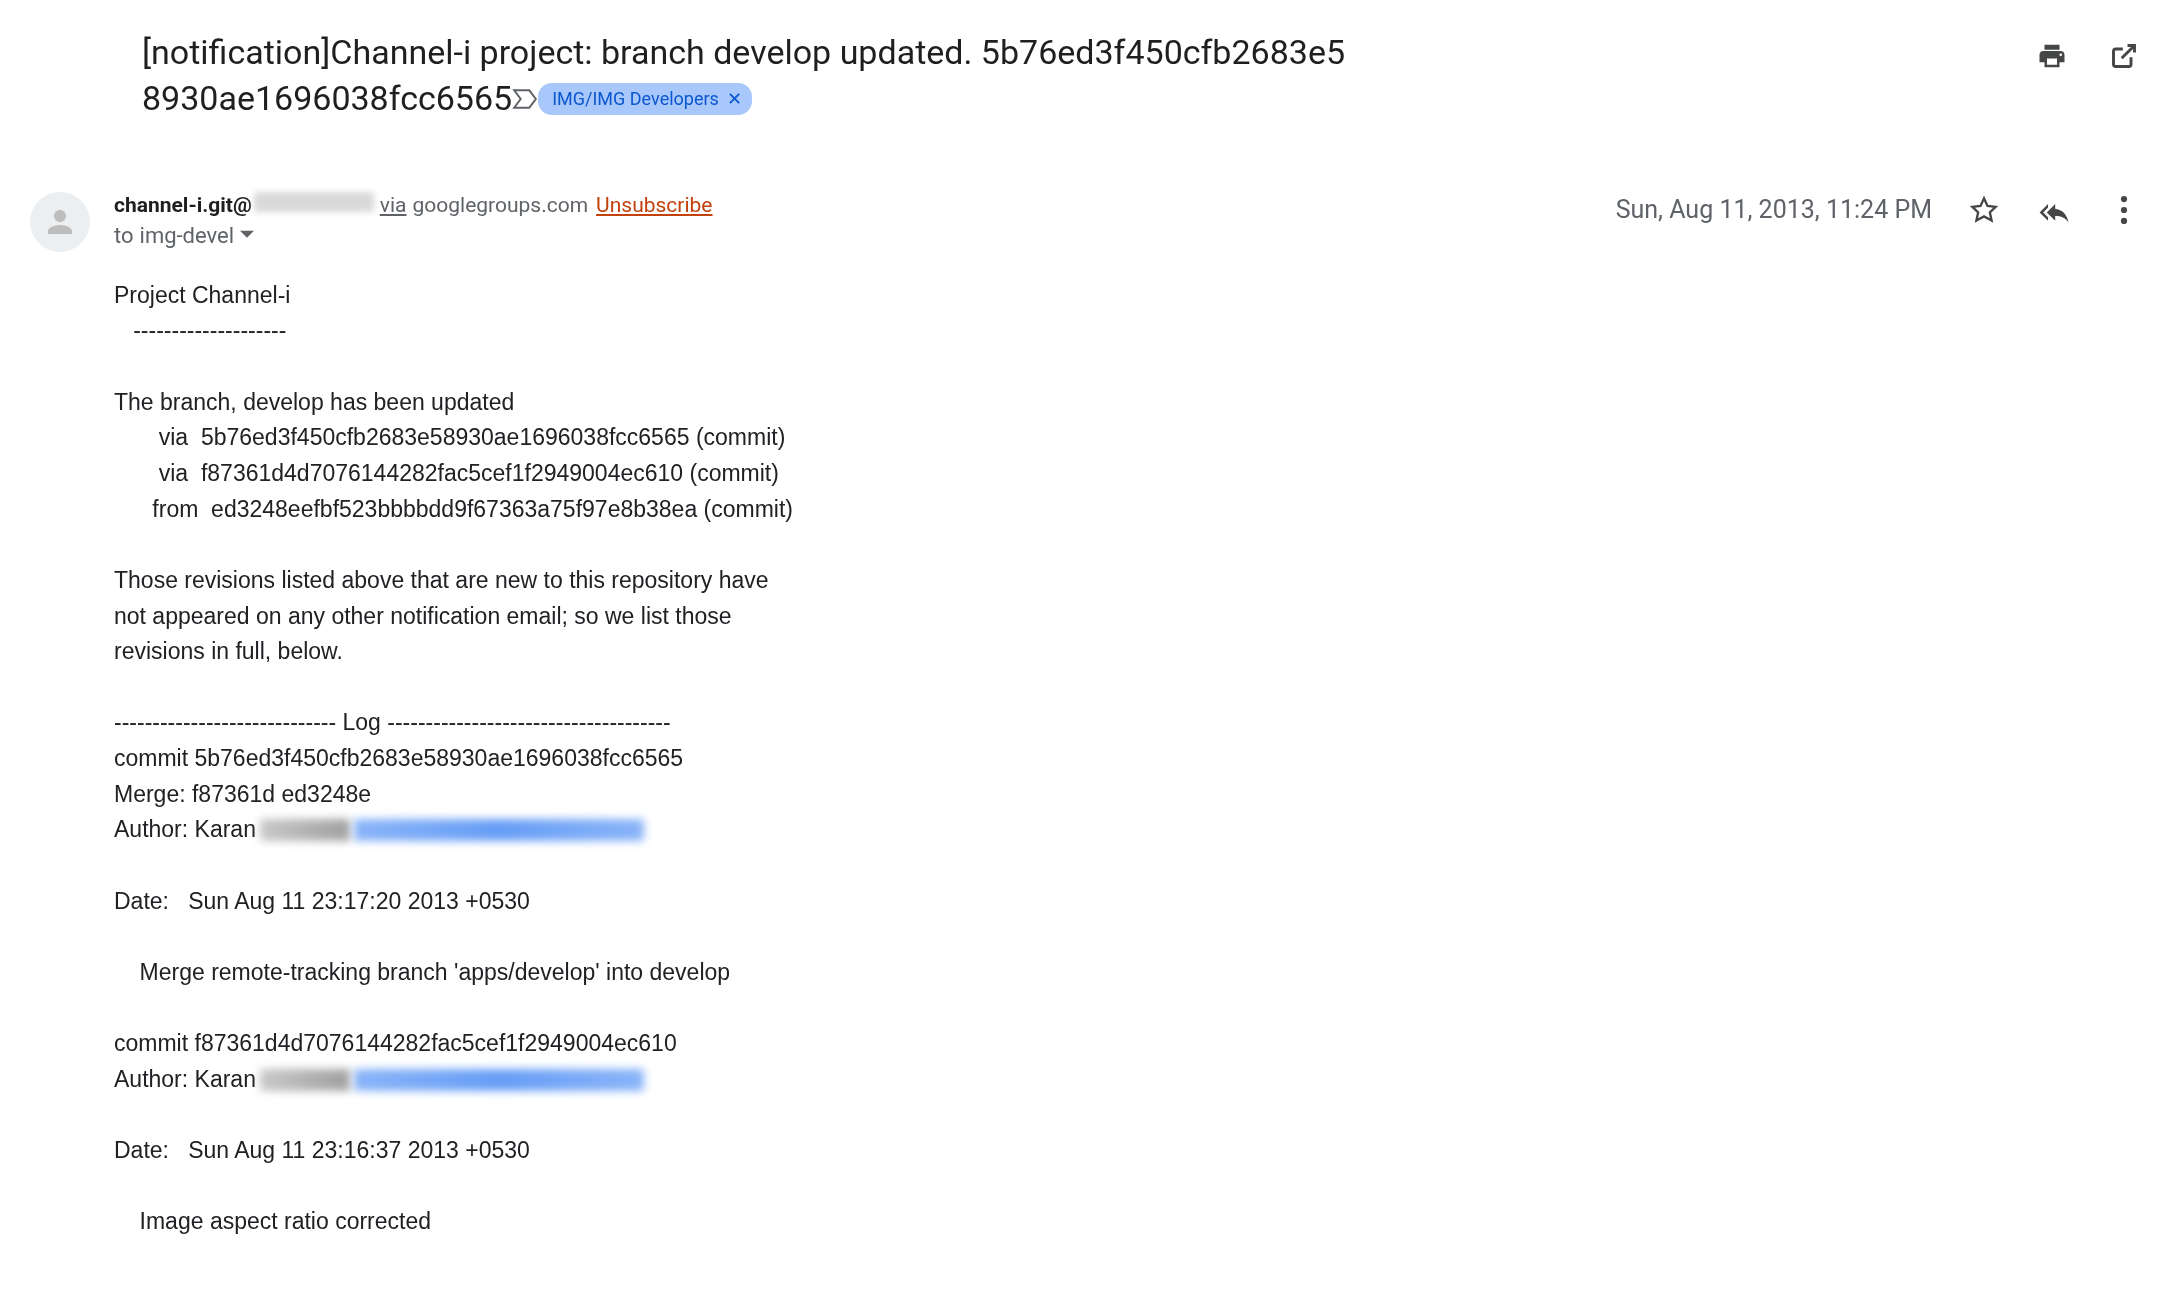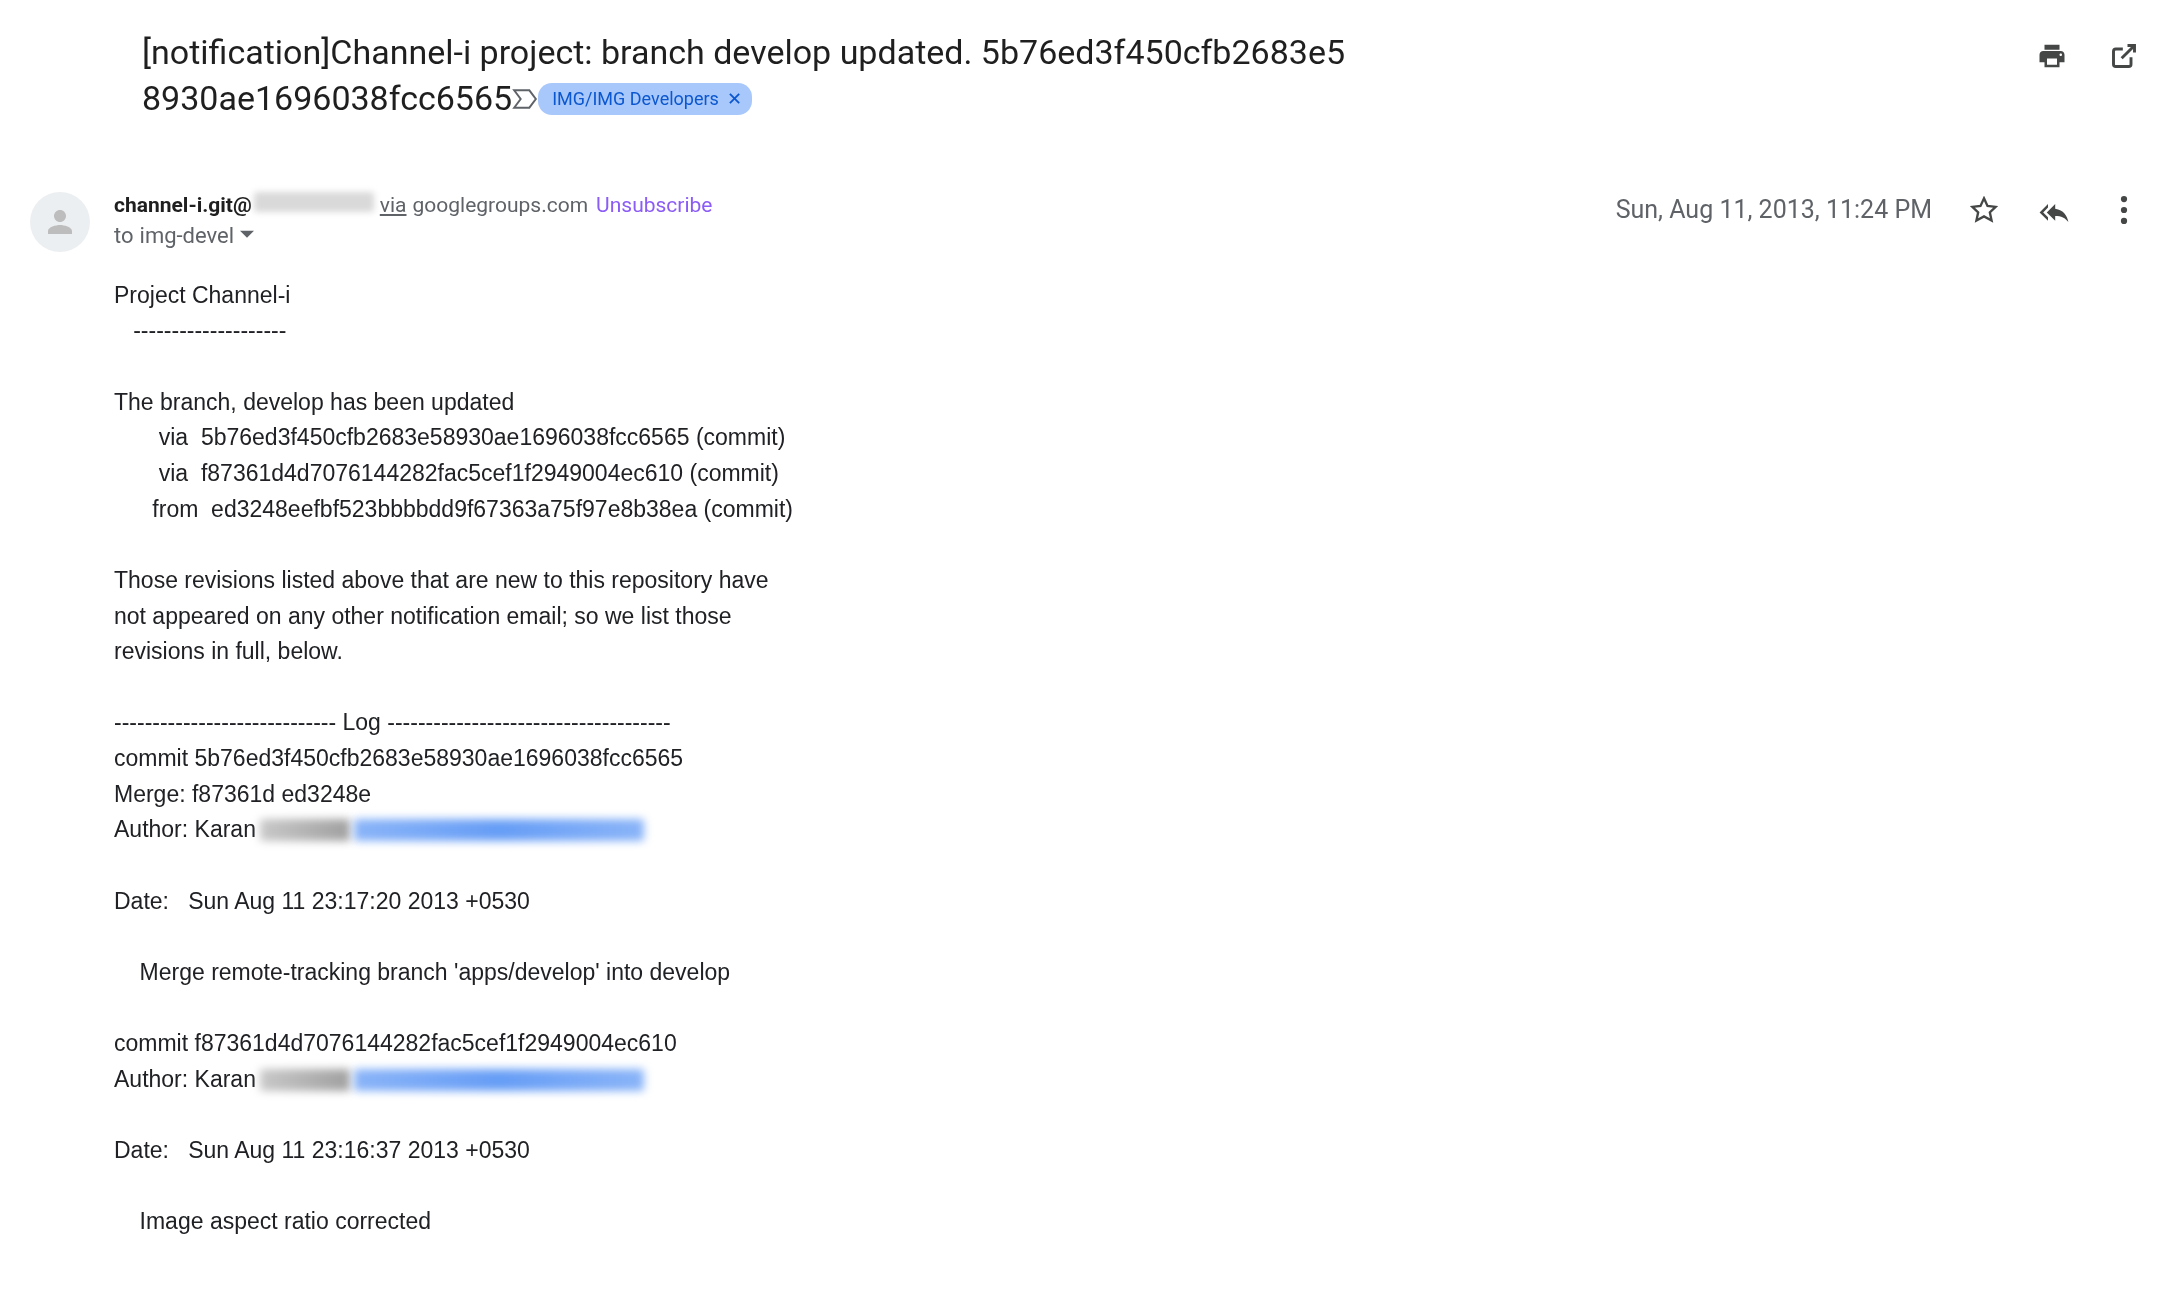--- a/index.html
+++ b/index.html
@@ -118,21 +118,22 @@
     filter: blur(3px);
     border-radius: 3px;
     vertical-align: middle;
     margin: 0 2px;
   }
   .via-text {
     text-decoration: underline;
     margin-left: 4px;
   }
   .unsubscribe {
-    color: #8b5cf6;
+    text-decoration: underline;
+    color: #c2410c;
     margin-left: 8px;
   }
   .to-line {
     font-size: 22px;
     color: #5f6368;
     margin-top: 6px;
     display: flex;
     align-items: center;
     gap: 6px;
   }

